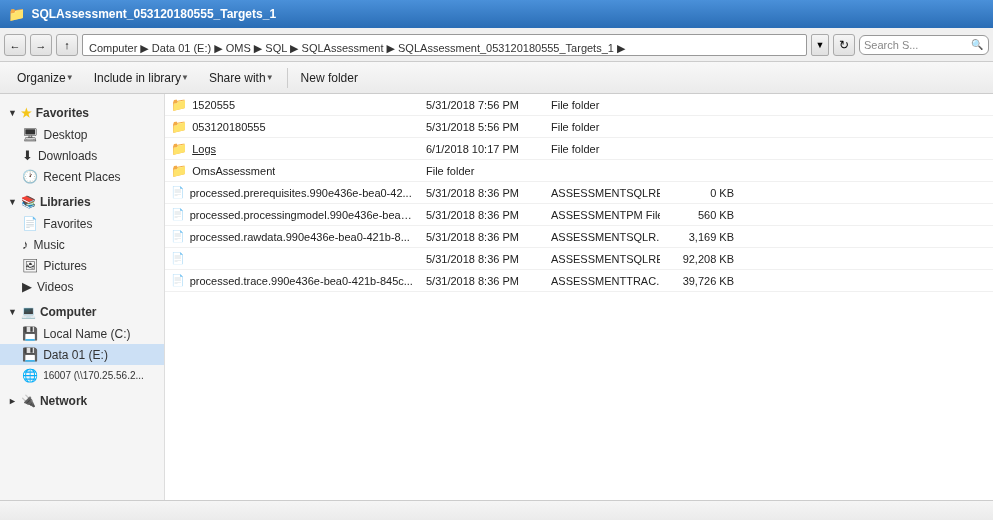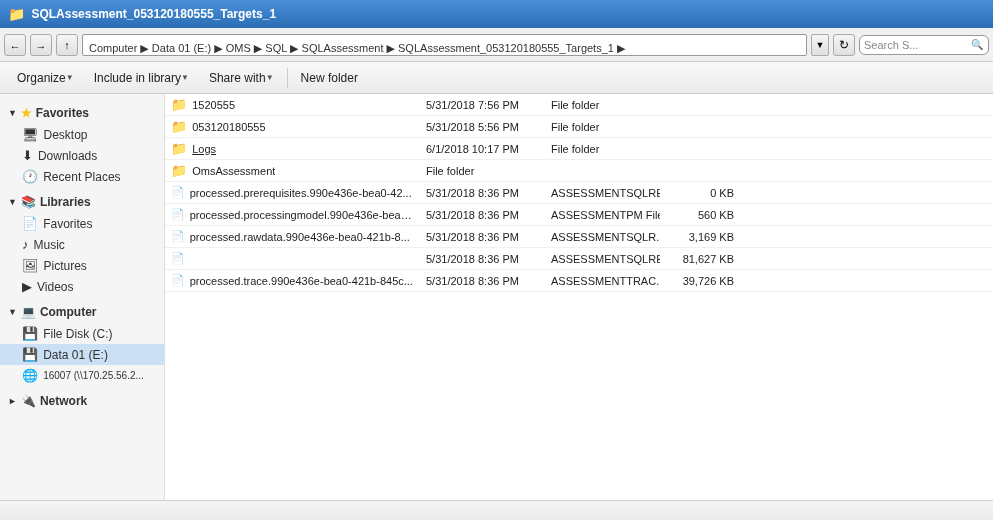--- a/index.html
+++ b/index.html
@@ -317,21 +317,21 @@
       <span>Videos</span>
     </div>
 
     <div class="sidebar-section-header" style="margin-top:4px;">
       <span class="arrow">▼</span>
       <span class="computer-icon">💻</span>
       <span>Computer</span>
     </div>
     <div class="sidebar-item">
       <span class="sidebar-icon drive-icon">💾</span>
-      <span>File Disk (C:)</span>
+      <span>Local Name (C:)</span>
     </div>
     <div class="sidebar-item selected">
       <span class="sidebar-icon drive-icon">💾</span>
       <span>Data 01 (E:)</span>
     </div>
     <div class="sidebar-item" style="font-size:10px;">
       <span class="sidebar-icon">🌐</span>
       <span style="font-size:10px;overflow:hidden;text-overflow:ellipsis;">16007 (\\170.25.56.2...</span>
     </div>
 
@@ -451,21 +451,21 @@
     <div class="file-cell file-cell-name">
       <span class="file-icon-sm">📄</span>
     </div>
     <div class="file-cell file-cell-date">
       <span>5/31/2018 8:36 PM</span>
     </div>
     <div class="file-cell file-cell-type">
       <span>ASSESSMENTSQLRE...</span>
     </div>
     <div class="file-cell file-cell-size">
-      <span>81,627 KB</span>
+      <span>92,208 KB</span>
     </div>
   </div>
         <div class="file-row">
     <div class="file-cell file-cell-name">
       <span class="file-icon-sm">📄</span>
       <span style="overflow:hidden;text-overflow:ellipsis;">processed.trace.990e436e-bea0-421b-845c...</span>
     </div>
     <div class="file-cell file-cell-date">
       <span>5/31/2018 8:36 PM</span>
     </div>

